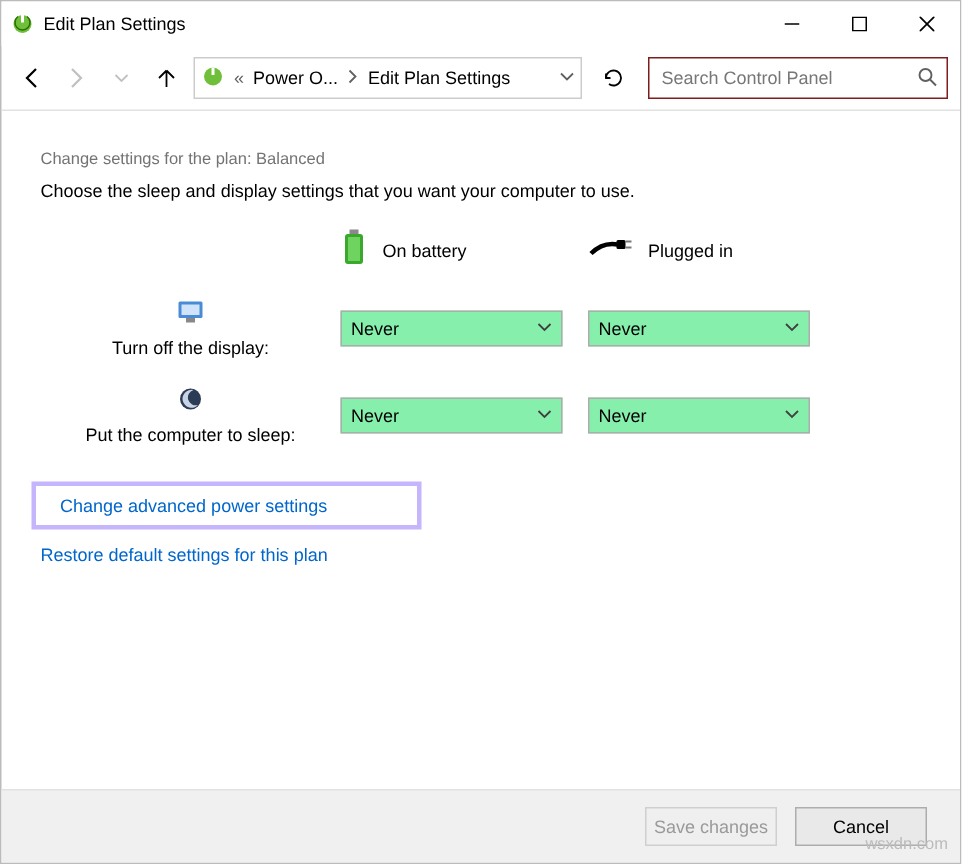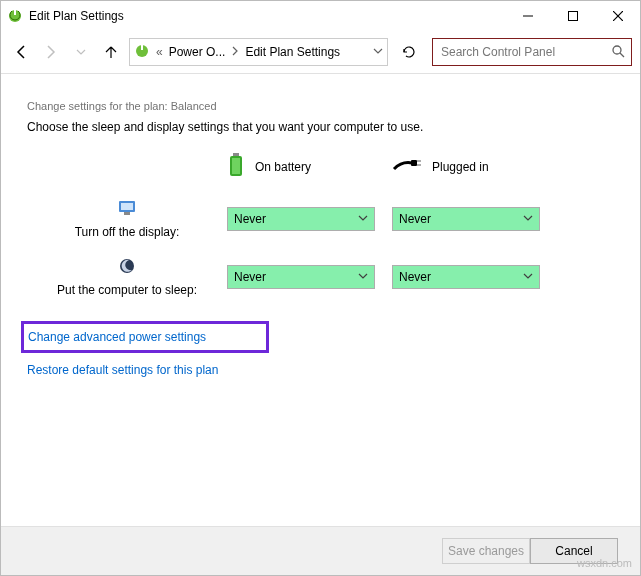--- a/index.html
+++ b/index.html
@@ -167,41 +167,42 @@
   .dropdown .dd-arrow {
     position: absolute;
     right: 6px;
   }
 
   .links-area {
     margin-top: 24px;
   }
   .link-highlighted {
     display: inline-block;
-    border: 3px solid #6d28d9;
-    padding: 6px 60px 6px 4px;
+    border: 3px solid #c4b5fd;
+    padding: 6px 60px 6px 16px;
     margin-left: -6px;
   }
   .link {
     color: #0066cc;
     cursor: pointer;
     display: inline-block;
   }
   .link2-row {
     margin-top: 10px;
   }
 
   .footer {
     height: 48px;
     border-top: 1px solid #e1e1e1;
     background: #f0f0f0;
     display: flex;
     align-items: center;
     justify-content: flex-end;
     padding: 0 22px;
+    gap: 12px;
   }
   .btn {
     width: 86px;
     height: 24px;
     border: 1px solid #adadad;
     background: #e9e9e9;
     display: flex;
     align-items: center;
     justify-content: center;
     cursor: default;

